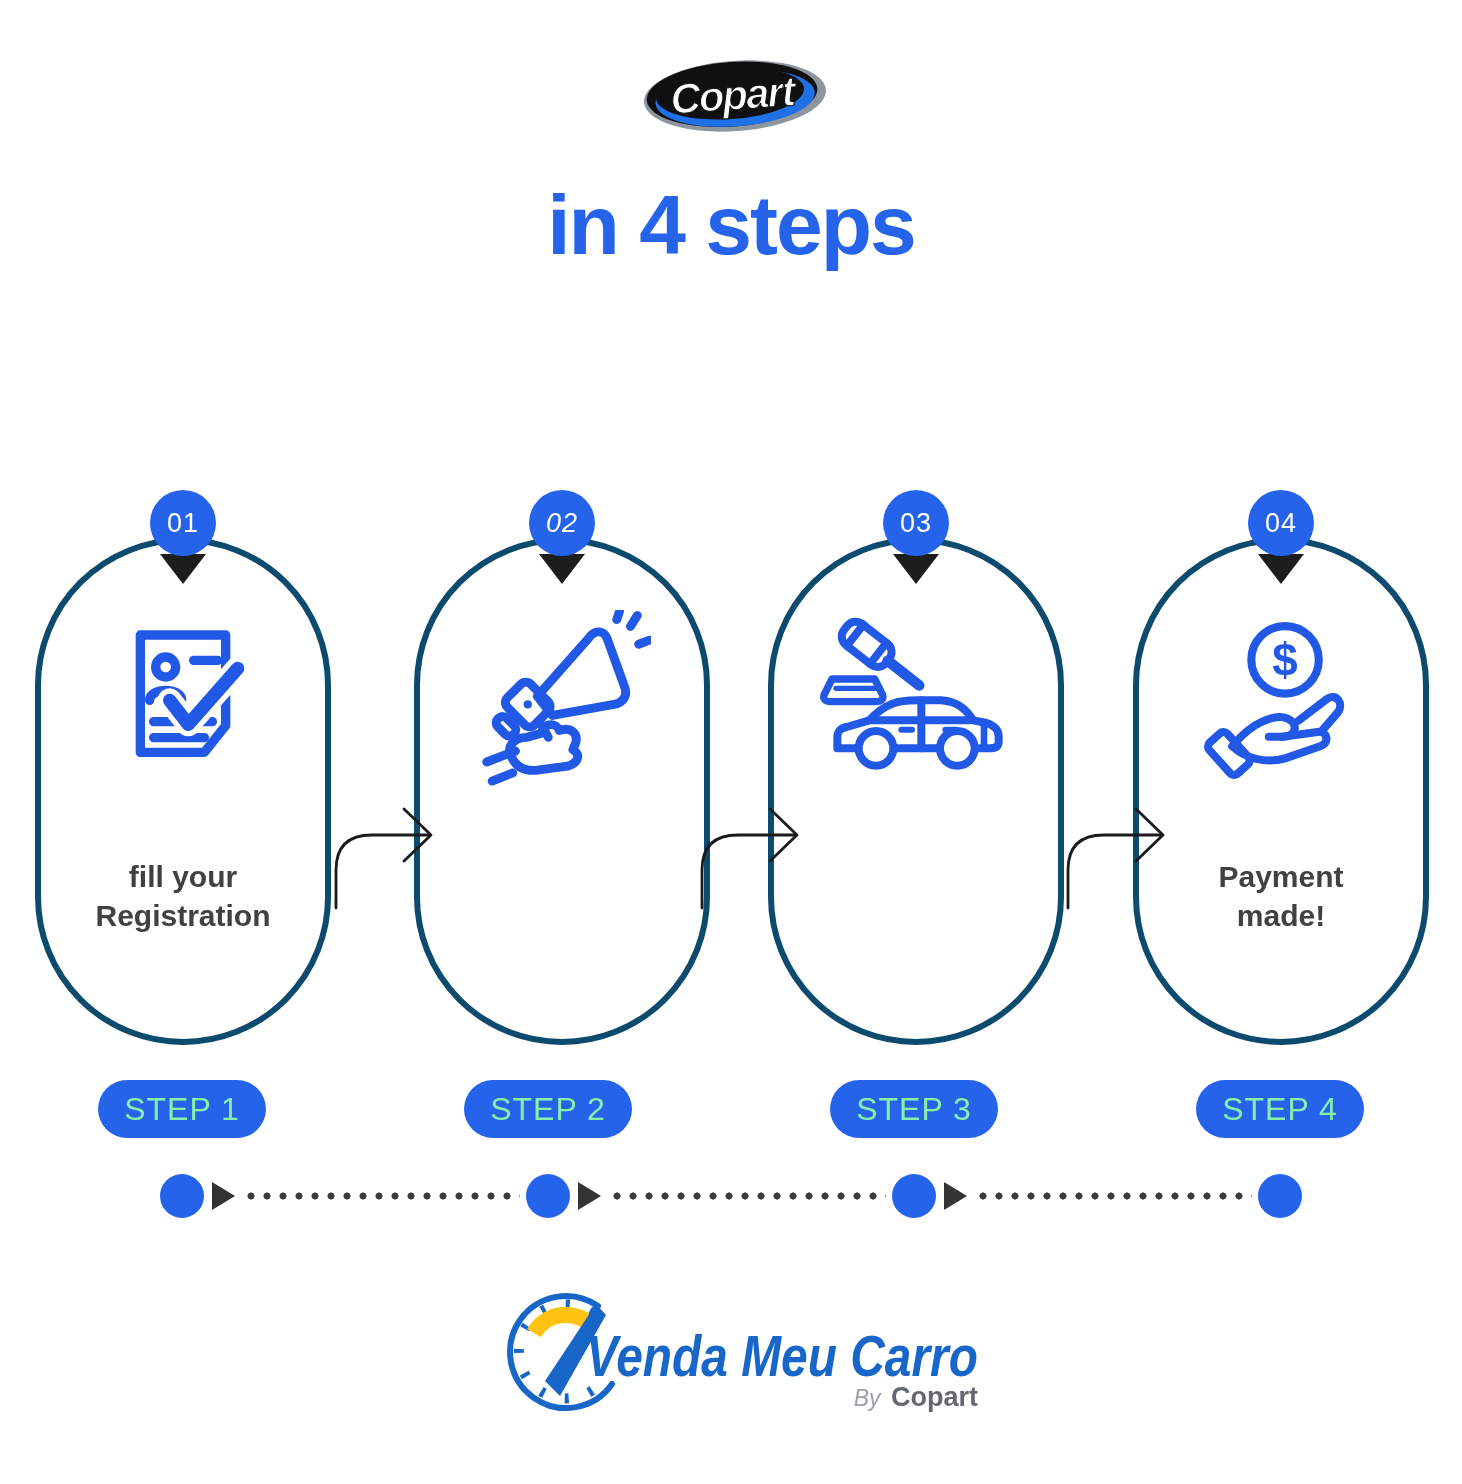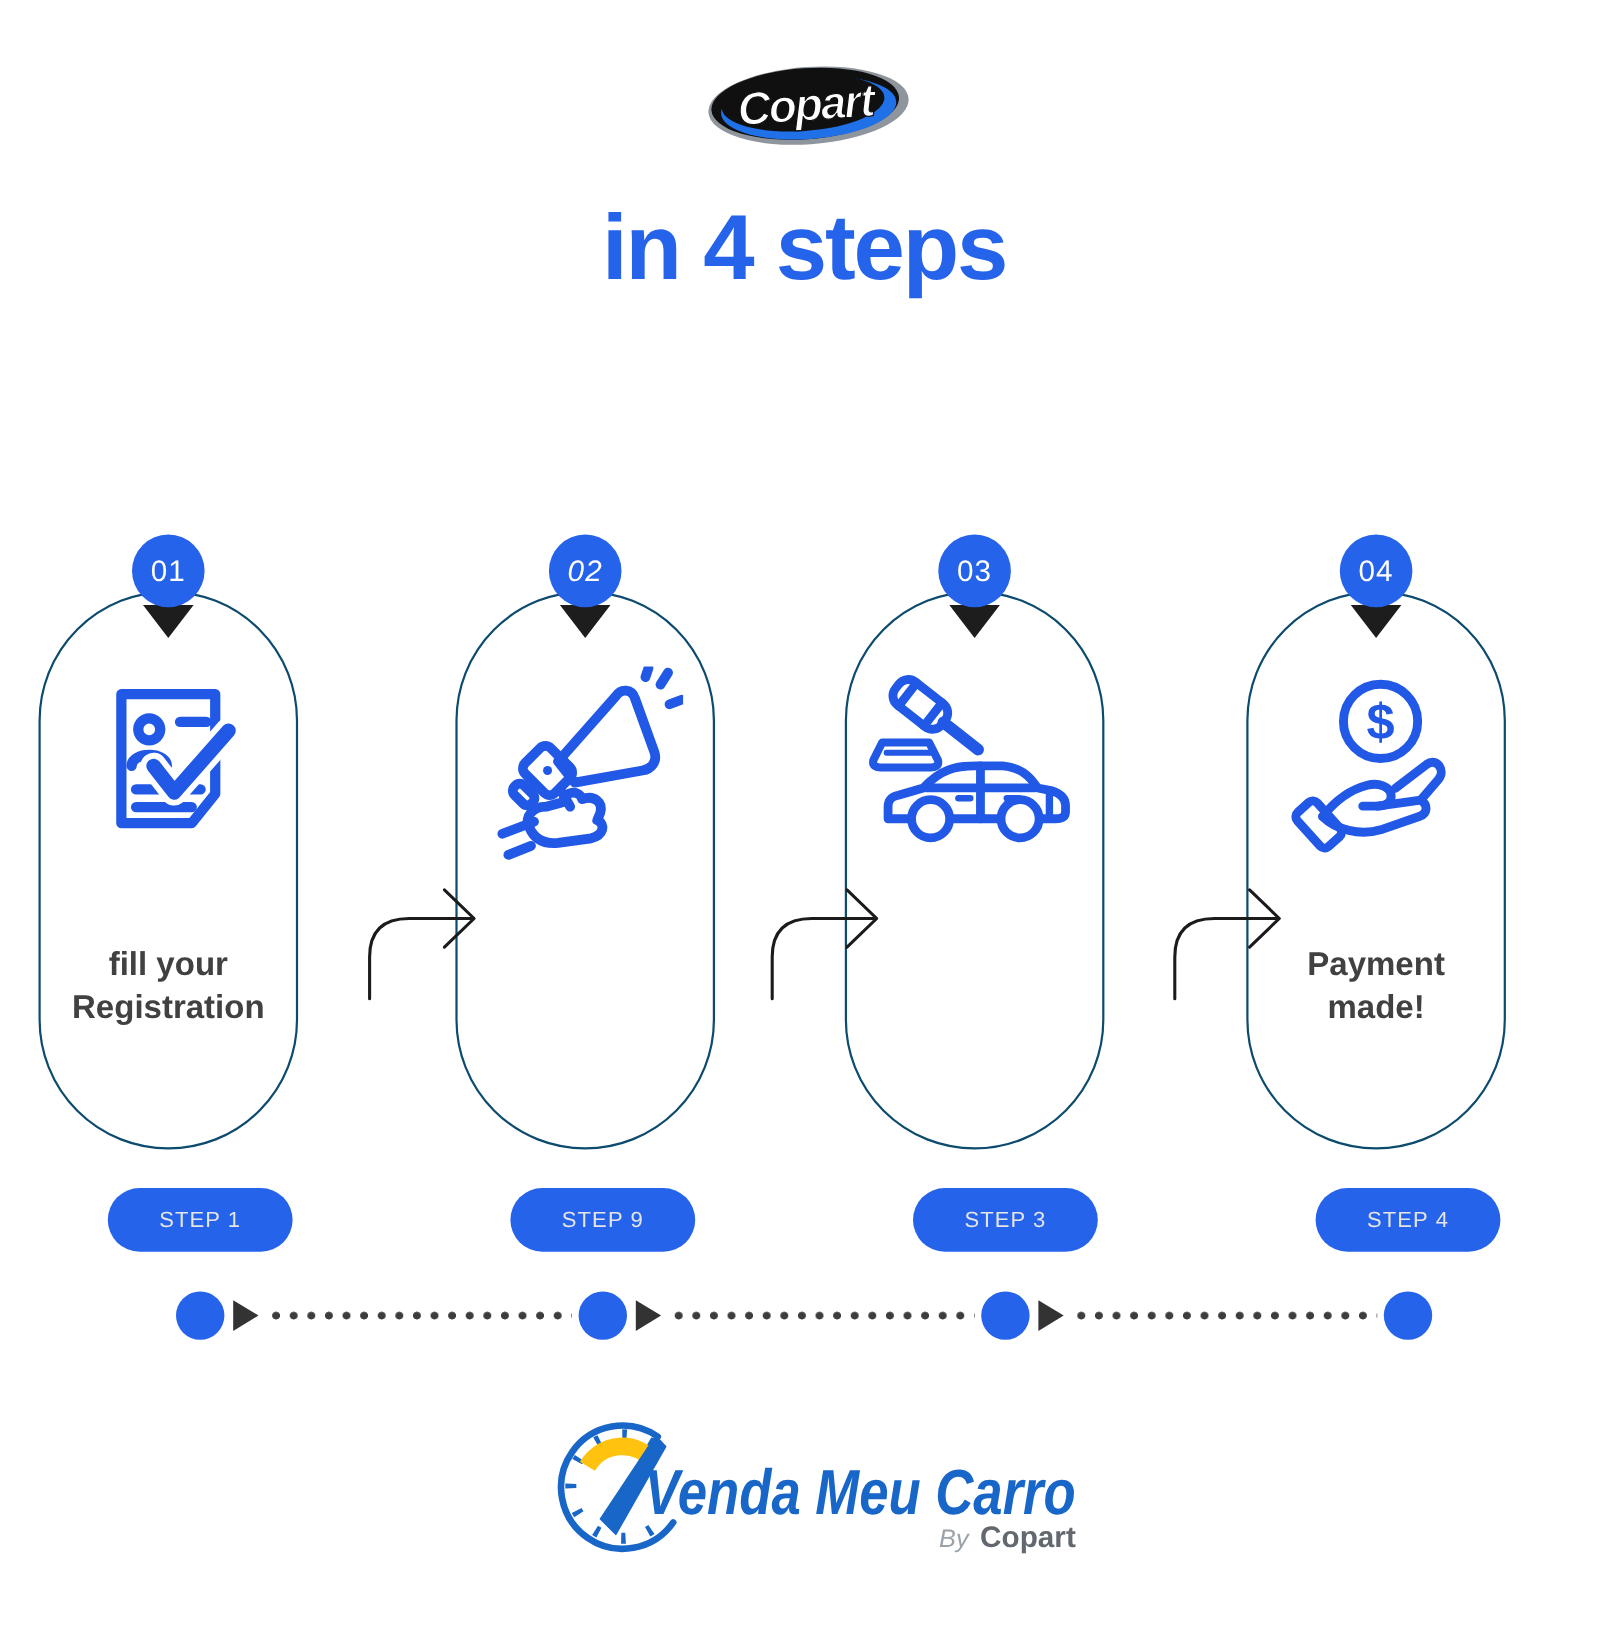--- a/index.html
+++ b/index.html
@@ -9,22 +9,22 @@
   }
   
   .copart-logo { position:absolute; left:640px; top:56px; }
   .title {
     position:absolute; top:168px; left:0; width:100%;
     text-align:center; font-weight:bold; font-size:84px; line-height:1.36;
     color:#2563eb; letter-spacing:-2px;
   }
   
   .card {
-    position:absolute; top:537px; width:236px; height:508px;
-    border:2px solid #0c4a6e; border-radius:150px; background:#fff;
+    position:absolute; top:537px; width:296px; height:508px;
+    border:6px solid #0c4a6e; border-radius:150px; background:#fff;
     box-sizing:border-box; display:flex; flex-direction:column; align-items:center;
   }
   .card.c1 { left:35px; } .card.c2 { left:414px;font-style:italic; } .card.c3 { left:768px; } .card.c4 { left:1133px; }
   .badge {
     position:absolute; top:-53px; left:50%; transform:translateX(-50%);
     width:66px; height:66px; border-radius:50%; background:#2563eb;
     color:#fff; font-size:27px; font-weight:normal; letter-spacing:1px;
     display:flex; align-items:center; justify-content:center; z-index:3;
   }
   .pointer {
@@ -38,21 +38,21 @@
     text-align:center; font-weight:bold; font-size:30px; line-height:1.28;
     color:#414141; white-space:pre-line; padding-bottom:42px;
   }
   .icon-stroke { stroke:#2158e6; fill:none; stroke-linecap:round; stroke-linejoin:round; }
   
   .arrow { position:absolute; top:778px; }
   .arrow.a1 { left:326px; } .arrow.a2 { left:692px; } .arrow.a3 { left:1058px; }
   
   .step-pill {
     position:absolute; top:1080px; width:168px; height:58px; border-radius:29px;
-    background:#2563eb; color:#e5e5e5; font-size:20px; letter-spacing:1px;
+    background:#2563eb; color:#86efac; font-size:32px; letter-spacing:1px;
     display:flex; align-items:center; justify-content:center;
   }
   .step-pill.p1 { left:98px; } .step-pill.p2 { left:464px; } .step-pill.p3 { left:830px; } .step-pill.p4 { left:1196px; }
   
   .tl-circle { position:absolute; top:1174px; width:44px; height:44px; border-radius:50%; background:#2563eb; }
   .tl-circle.t1 { left:160px; } .tl-circle.t2 { left:526px; } .tl-circle.t3 { left:892px; } .tl-circle.t4 { left:1258px; }
   .tl-seg { position:absolute; top:1182px; height:28px; display:flex; align-items:center; gap:8px; }
   .tl-seg.s1 { left:212px; width:308px; } .tl-seg.s2 { left:578px; width:308px; } .tl-seg.s3 { left:944px; width:308px; }
   .tl-tri {
     width:0; height:0; flex:0 0 auto;
@@ -187,21 +187,21 @@
   </g>
 </svg>
 <svg class="arrow a3" width="118" height="132" viewBox="0 0 118 132">
   <g stroke="#1b1b1b" stroke-width="2.8" fill="none" stroke-linecap="round" stroke-linejoin="round">
     <path d="M10,130 L10,92 Q10,57 46,57 L102,57"></path>
     <path d="M78,31 L105,57 L78,83"></path>
   </g>
 </svg>
 
 <div class="step-pill p1">STEP 1</div>
-<div class="step-pill p2">STEP 9</div>
+<div class="step-pill p2">STEP 2</div>
 <div class="step-pill p3">STEP 3</div>
 <div class="step-pill p4">STEP 4</div>
 
 <div>
   <div class="tl-circle t1"></div>
   <div class="tl-circle t2"></div>
   <div class="tl-circle t3"></div>
   <div class="tl-circle t4"></div>
   <div class="tl-seg s1">
     <div class="tl-tri"></div>

